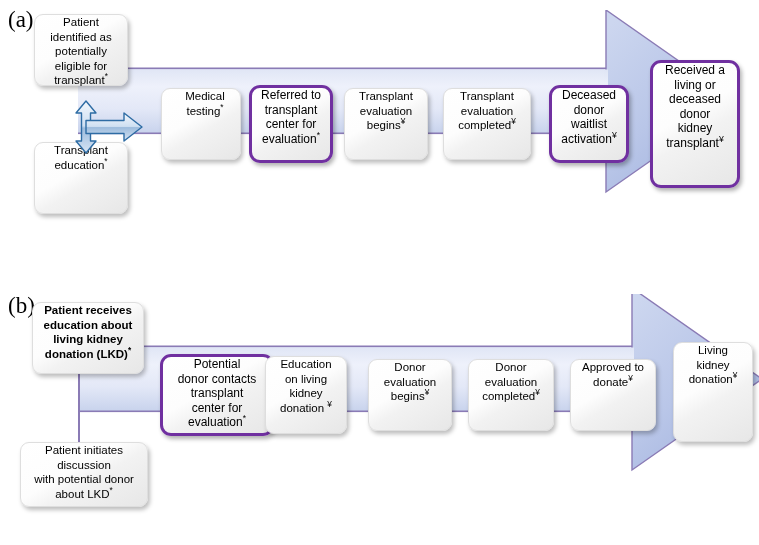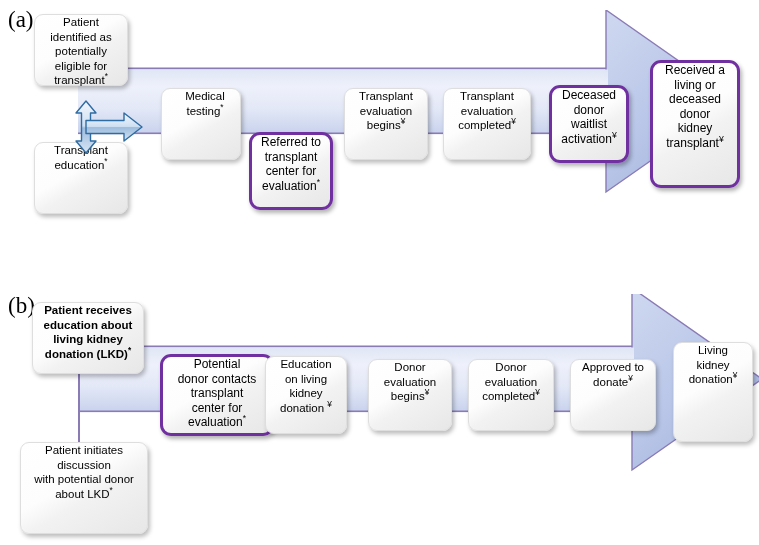--- a/index.html
+++ b/index.html
@@ -144,21 +144,21 @@
       <path d="M14,3 L24,15 L18.5,15 L18.5,43 L24,43 L14,55 L4,43 L9.5,43 L9.5,15 L4,15 Z" fill="url(#arrGrad)" stroke="#2e6ca4" stroke-width="1.4" stroke-linejoin="round"></path>
 
       <path d="M14,22.5 L52,22.5 L52,15 L70,29 L52,43 L52,35.5 L14,35.5 Z" fill="url(#arrGrad)" stroke="#2e6ca4" stroke-width="1.4" stroke-linejoin="round"></path>
     </svg>
   </div>
 
   <div class="node plain" style="left:161px; top:88px; width:80px; height:72px;padding-left:8px;">
     <span class="txt">Medical<br>testing<sup>*</sup></span>
   </div>
 
-  <div class="node highlight" style="left:249px; top:85px; width:84px; height:78px;margin-top:47px;">
+  <div class="node highlight" style="left:249px; top:85px; width:84px; height:78px;">
     <span class="txt">Referred to<br>transplant<br>center for<br>evaluation<sup>*</sup></span>
   </div>
 
   <div class="node plain" style="left:344px; top:88px; width:84px; height:72px;">
     <span class="txt">Transplant<br>evaluation<br>begins<sup>¥</sup></span>
   </div>
 
   <div class="node plain" style="left:443px; top:88px; width:88px; height:72px;">
     <span class="txt">Transplant<br>evaluation<br>completed<sup>¥</sup></span>
   </div>
@@ -198,21 +198,21 @@
       <rect x="552" y="53.5" width="4" height="62" fill="url(#bandB)"></rect>
     </svg>
   </div>
 
   <div class="vline" style="left:78px; top:74px; width:1.6px; height:96px;"></div>
 
   <div class="node plain" style="left:32px; top:30px; width:112px; height:72px;font-weight:bold;">
     <span class="txt">Patient receives<br>education about<br>living kidney<br>donation (LKD)<sup>*</sup></span>
   </div>
 
-  <div class="node plain" style="left:20px; top:170px; width:128px; height:92px;">
+  <div class="node plain" style="left:20px; top:170px; width:128px; height:65px;">
     <span class="txt">Patient initiates<br>discussion<br>with potential donor<br>about LKD<sup>*</sup></span>
   </div>
 
   <div class="node highlight" style="left:160px; top:82px; width:114px; height:82px;">
     <span class="txt">Potential<br>donor contacts<br>transplant<br>center for<br>evaluation<sup>*</sup></span>
   </div>
 
   <div class="node plain" style="left:265px; top:84px; width:82px; height:78px;">
     <span class="txt">Education<br>on living<br>kidney<br>donation <sup>¥</sup></span>
   </div>

